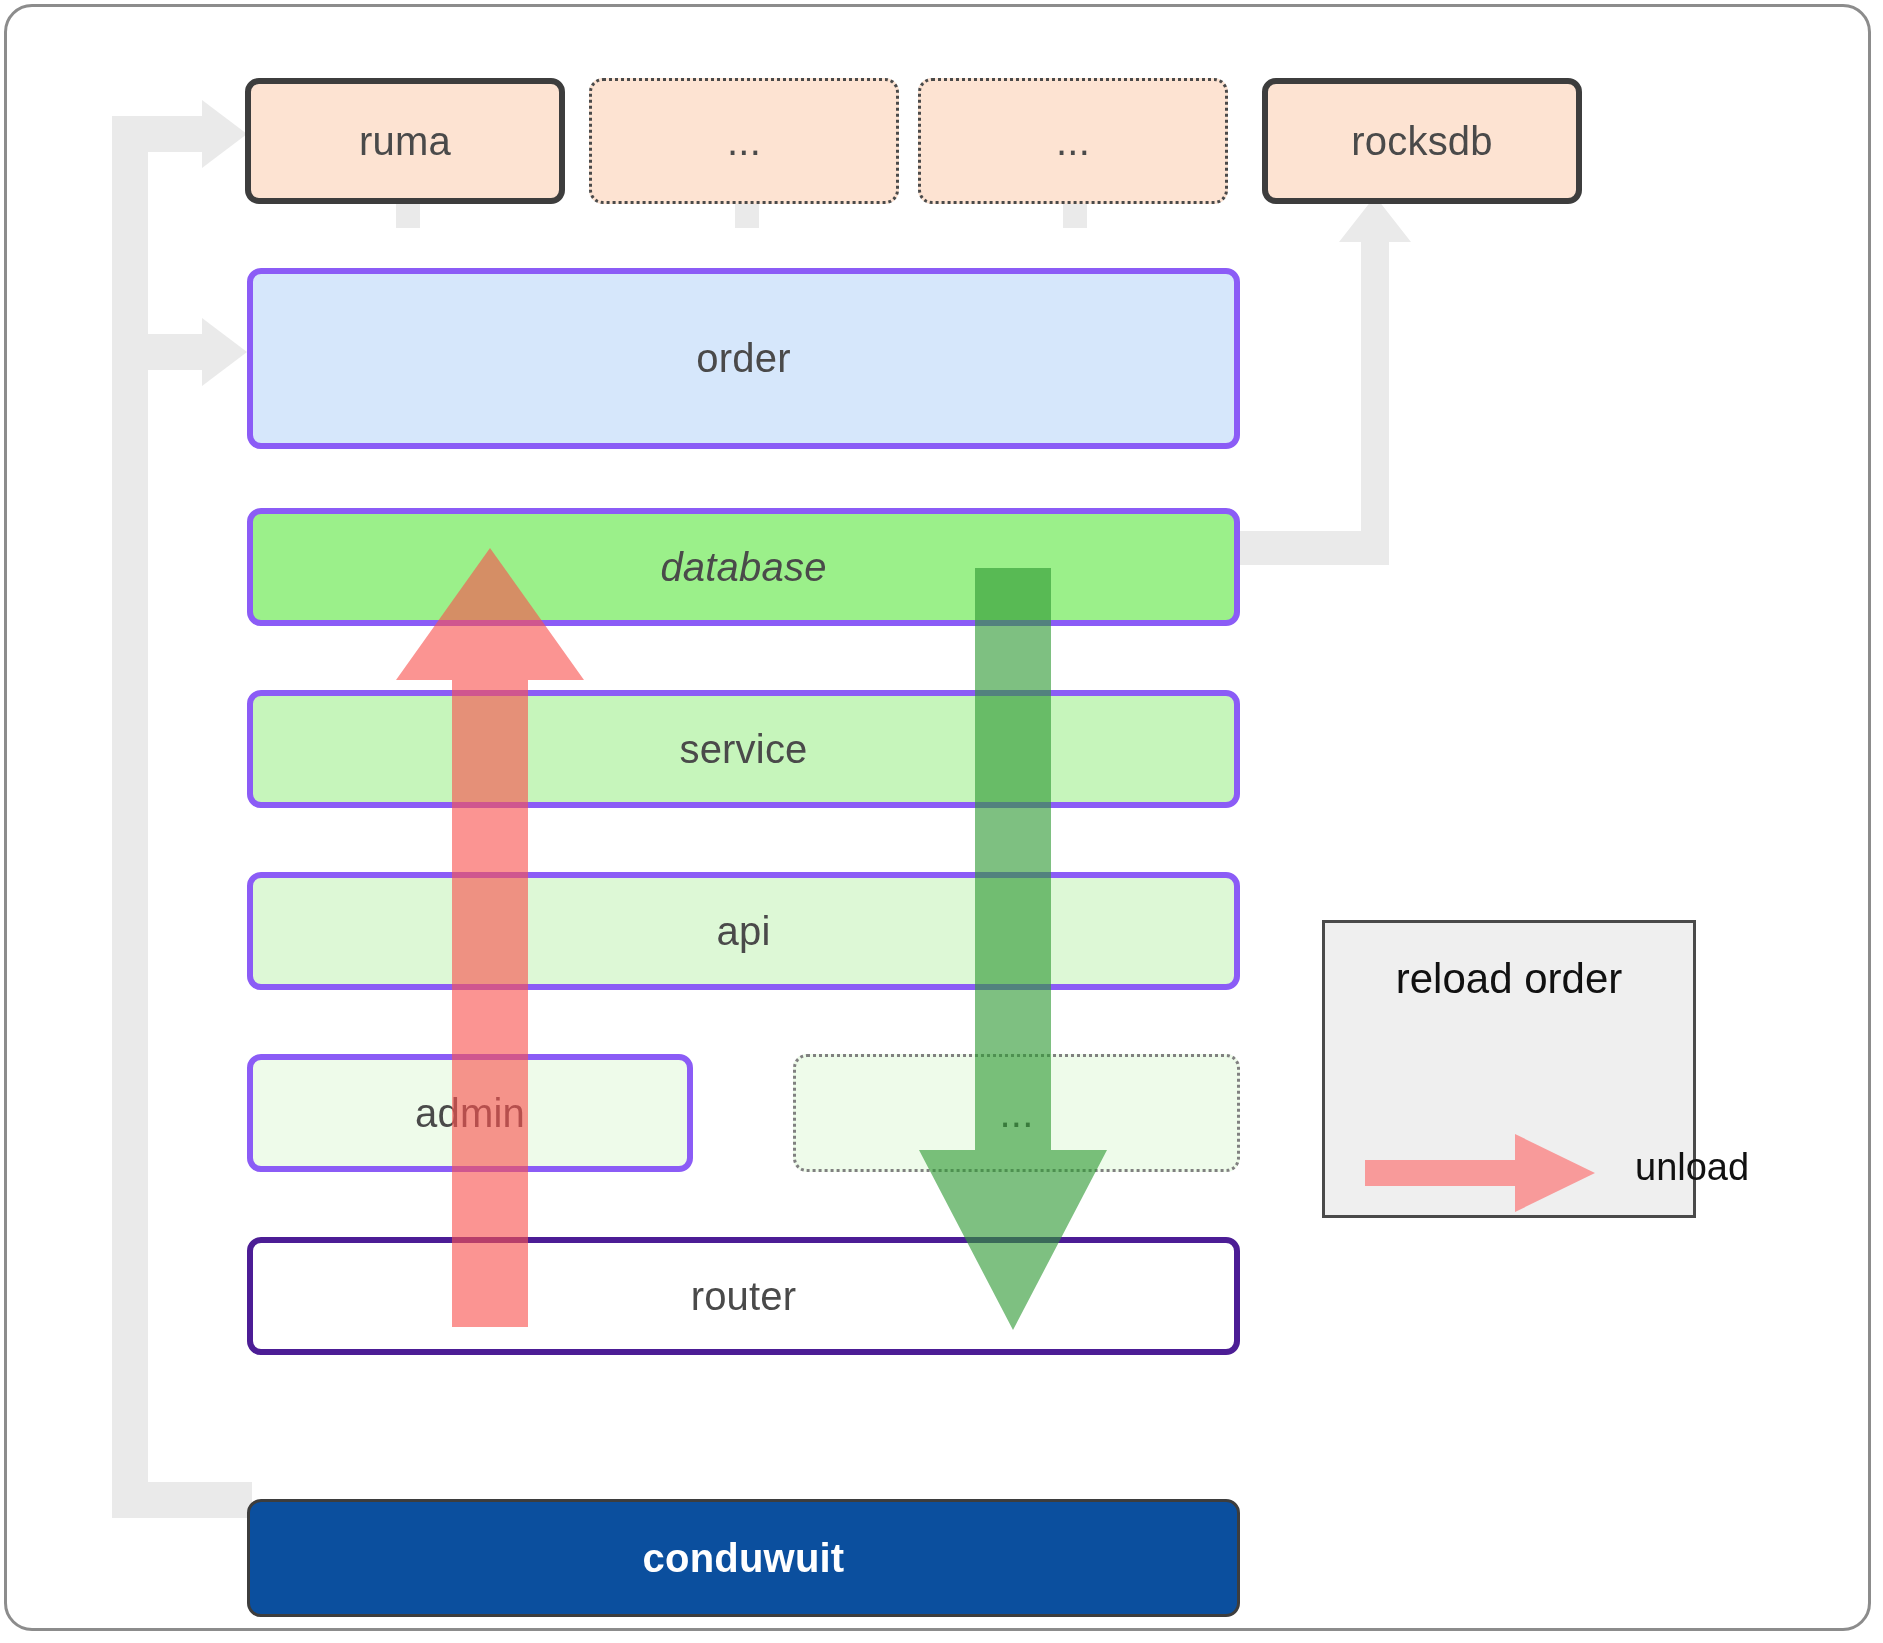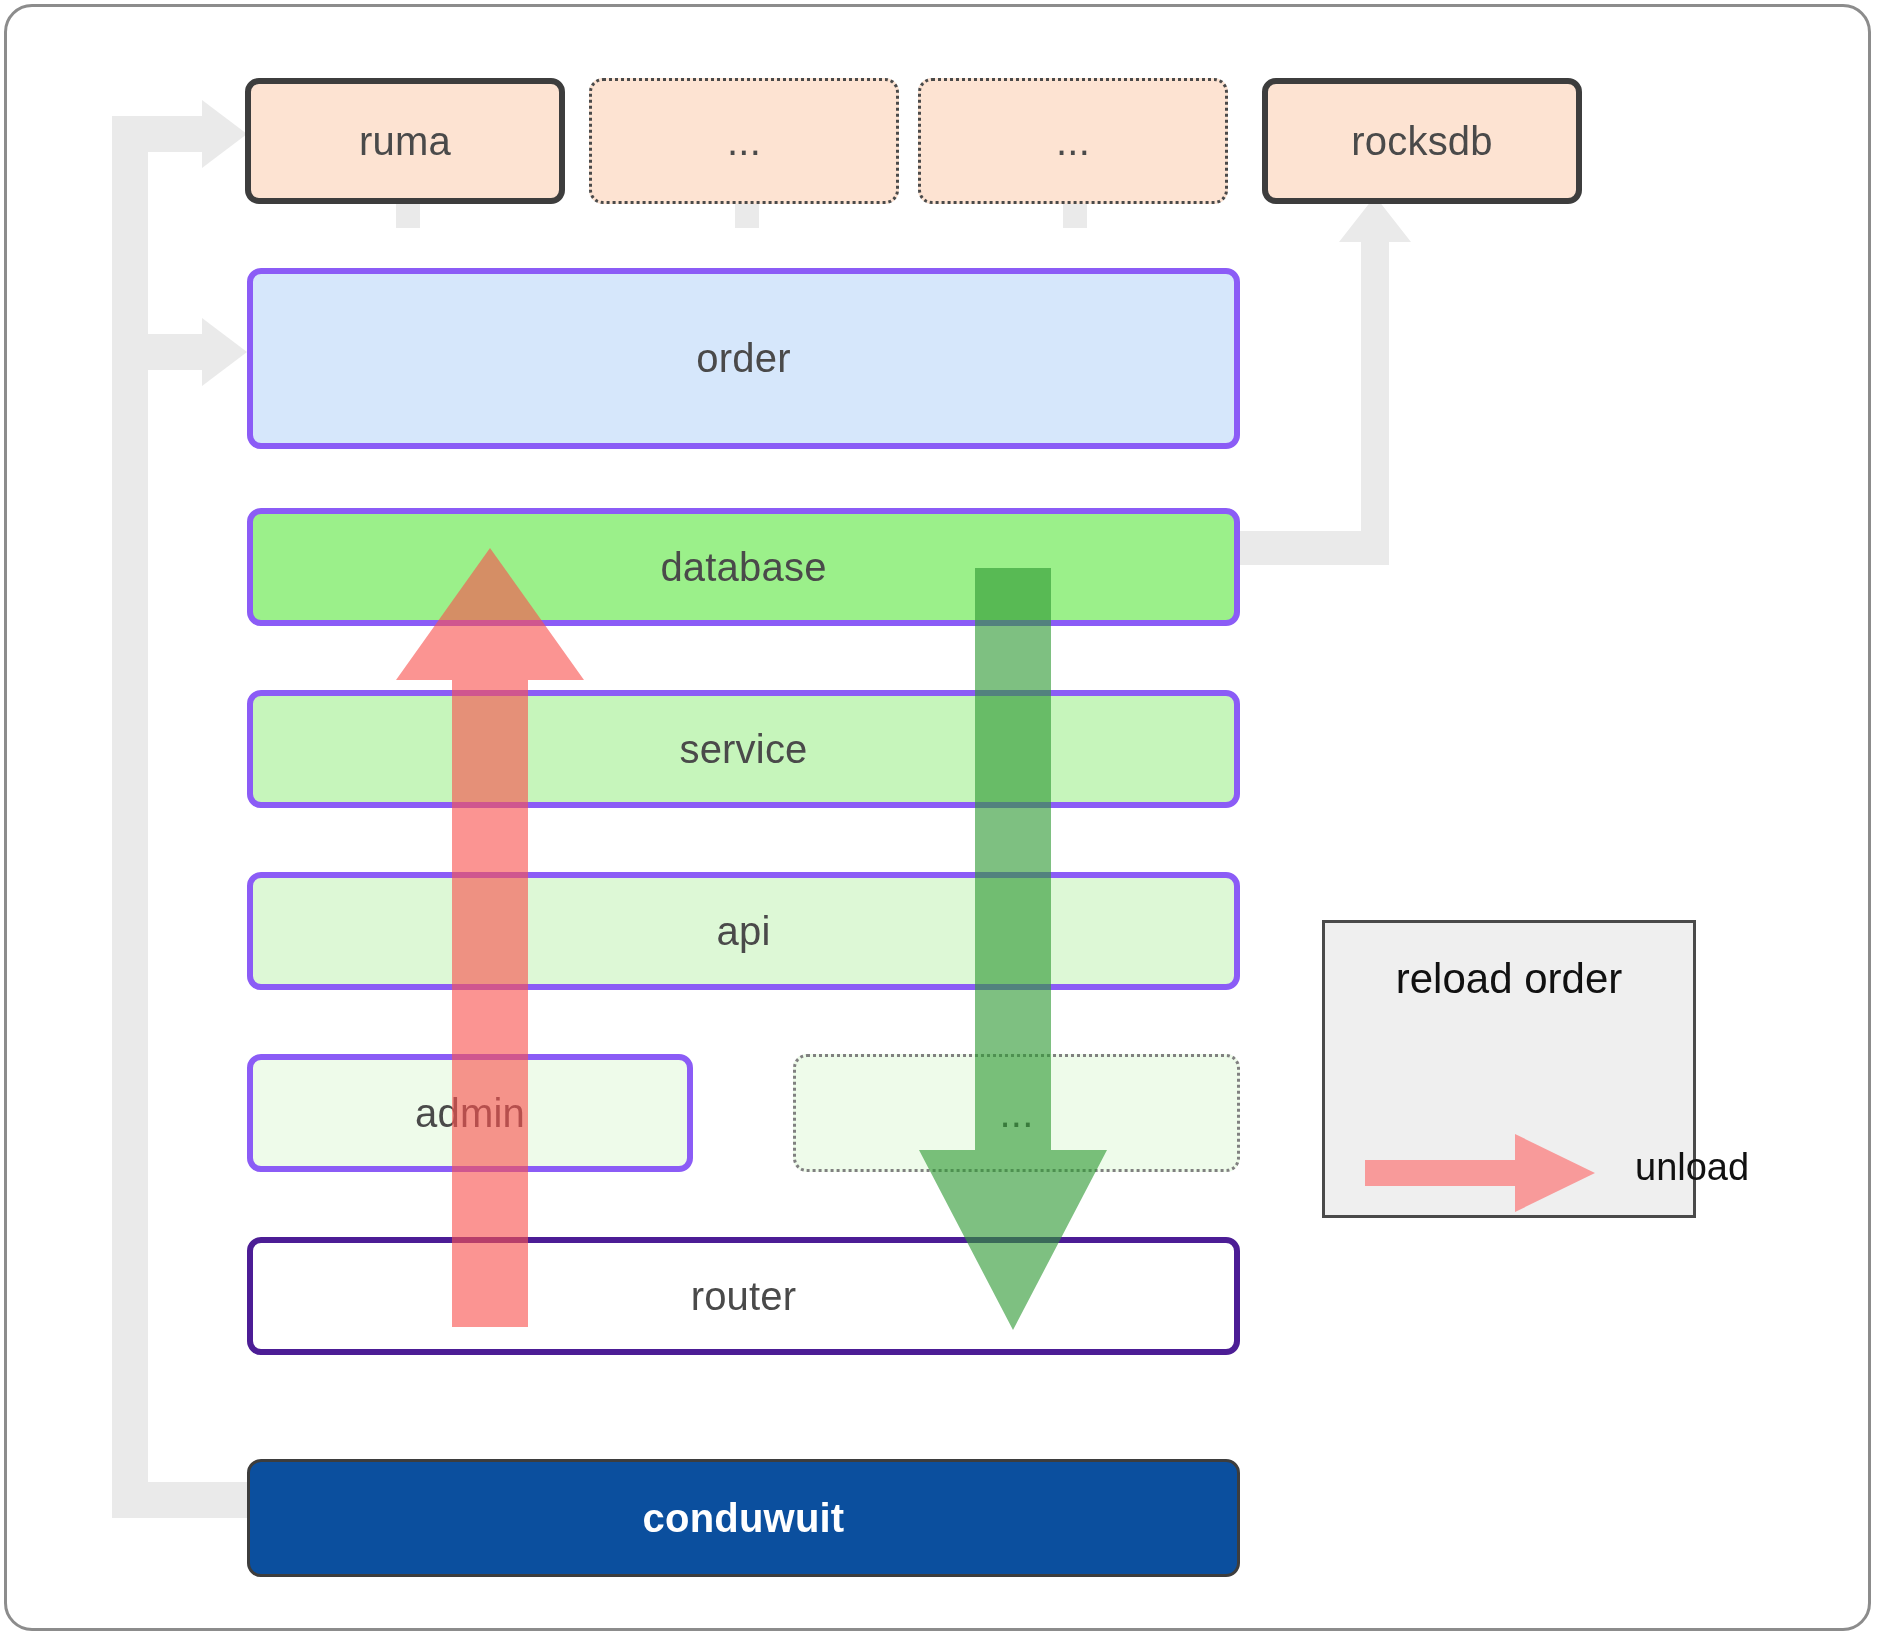--- a/index.html
+++ b/index.html
@@ -23,21 +23,21 @@
     position:absolute;
     box-sizing:border-box;
     display:flex;align-items:center;justify-content:center;
     border-radius:14px;
     font-size:40px;
     color:#4a4a4a;
     letter-spacing:.2px;
     z-index:3;
   }
   .box.solid{border:6px solid #8b5cf6;}
-  .box.dark{border:3px solid #3d3d3d;}
+  .box.dark{border:3px solid #3d3d3d;margin-top:40px;}
   .box.dotted{border:3px dotted #4a4a4a;}
   .box.thin{border:6px solid #4c1d95;}
 
   
   svg.layer{position:absolute;left:0;top:0;width:1883px;height:1643px;overflow:visible;}
   #grayLayer{z-index:1;}
   #bigArrows{z-index:5;}
 
   
   #legend{
@@ -121,21 +121,21 @@
     <span>...</span>
   </div>
   <div class="box solid" style="left:1262px;top:78px;width:320px;height:126px;background:#fde3d2;border-color:#3d3d3d;">
     <span>rocksdb</span>
   </div>
 
   <div class="box solid" style="left:247px;top:268px;width:993px;height:181px;background:#d6e7fb;">
     <span>order</span>
   </div>
 
-  <div class="box solid" style="left:247px;top:508px;width:993px;height:118px;background:#9bf08a;">
+  <div class="box solid" style="left:247px;top:508px;width:993px;height:118px;background:#9bf08a;font-style:italic;">
     <span>database</span>
   </div>
 
   <div class="box solid" style="left:247px;top:690px;width:993px;height:118px;background:#c6f5bb;">
     <span>service</span>
   </div>
 
   <div class="box solid" style="left:247px;top:872px;width:993px;height:118px;background:#ddf8d6;">
     <span>api</span>
   </div>

